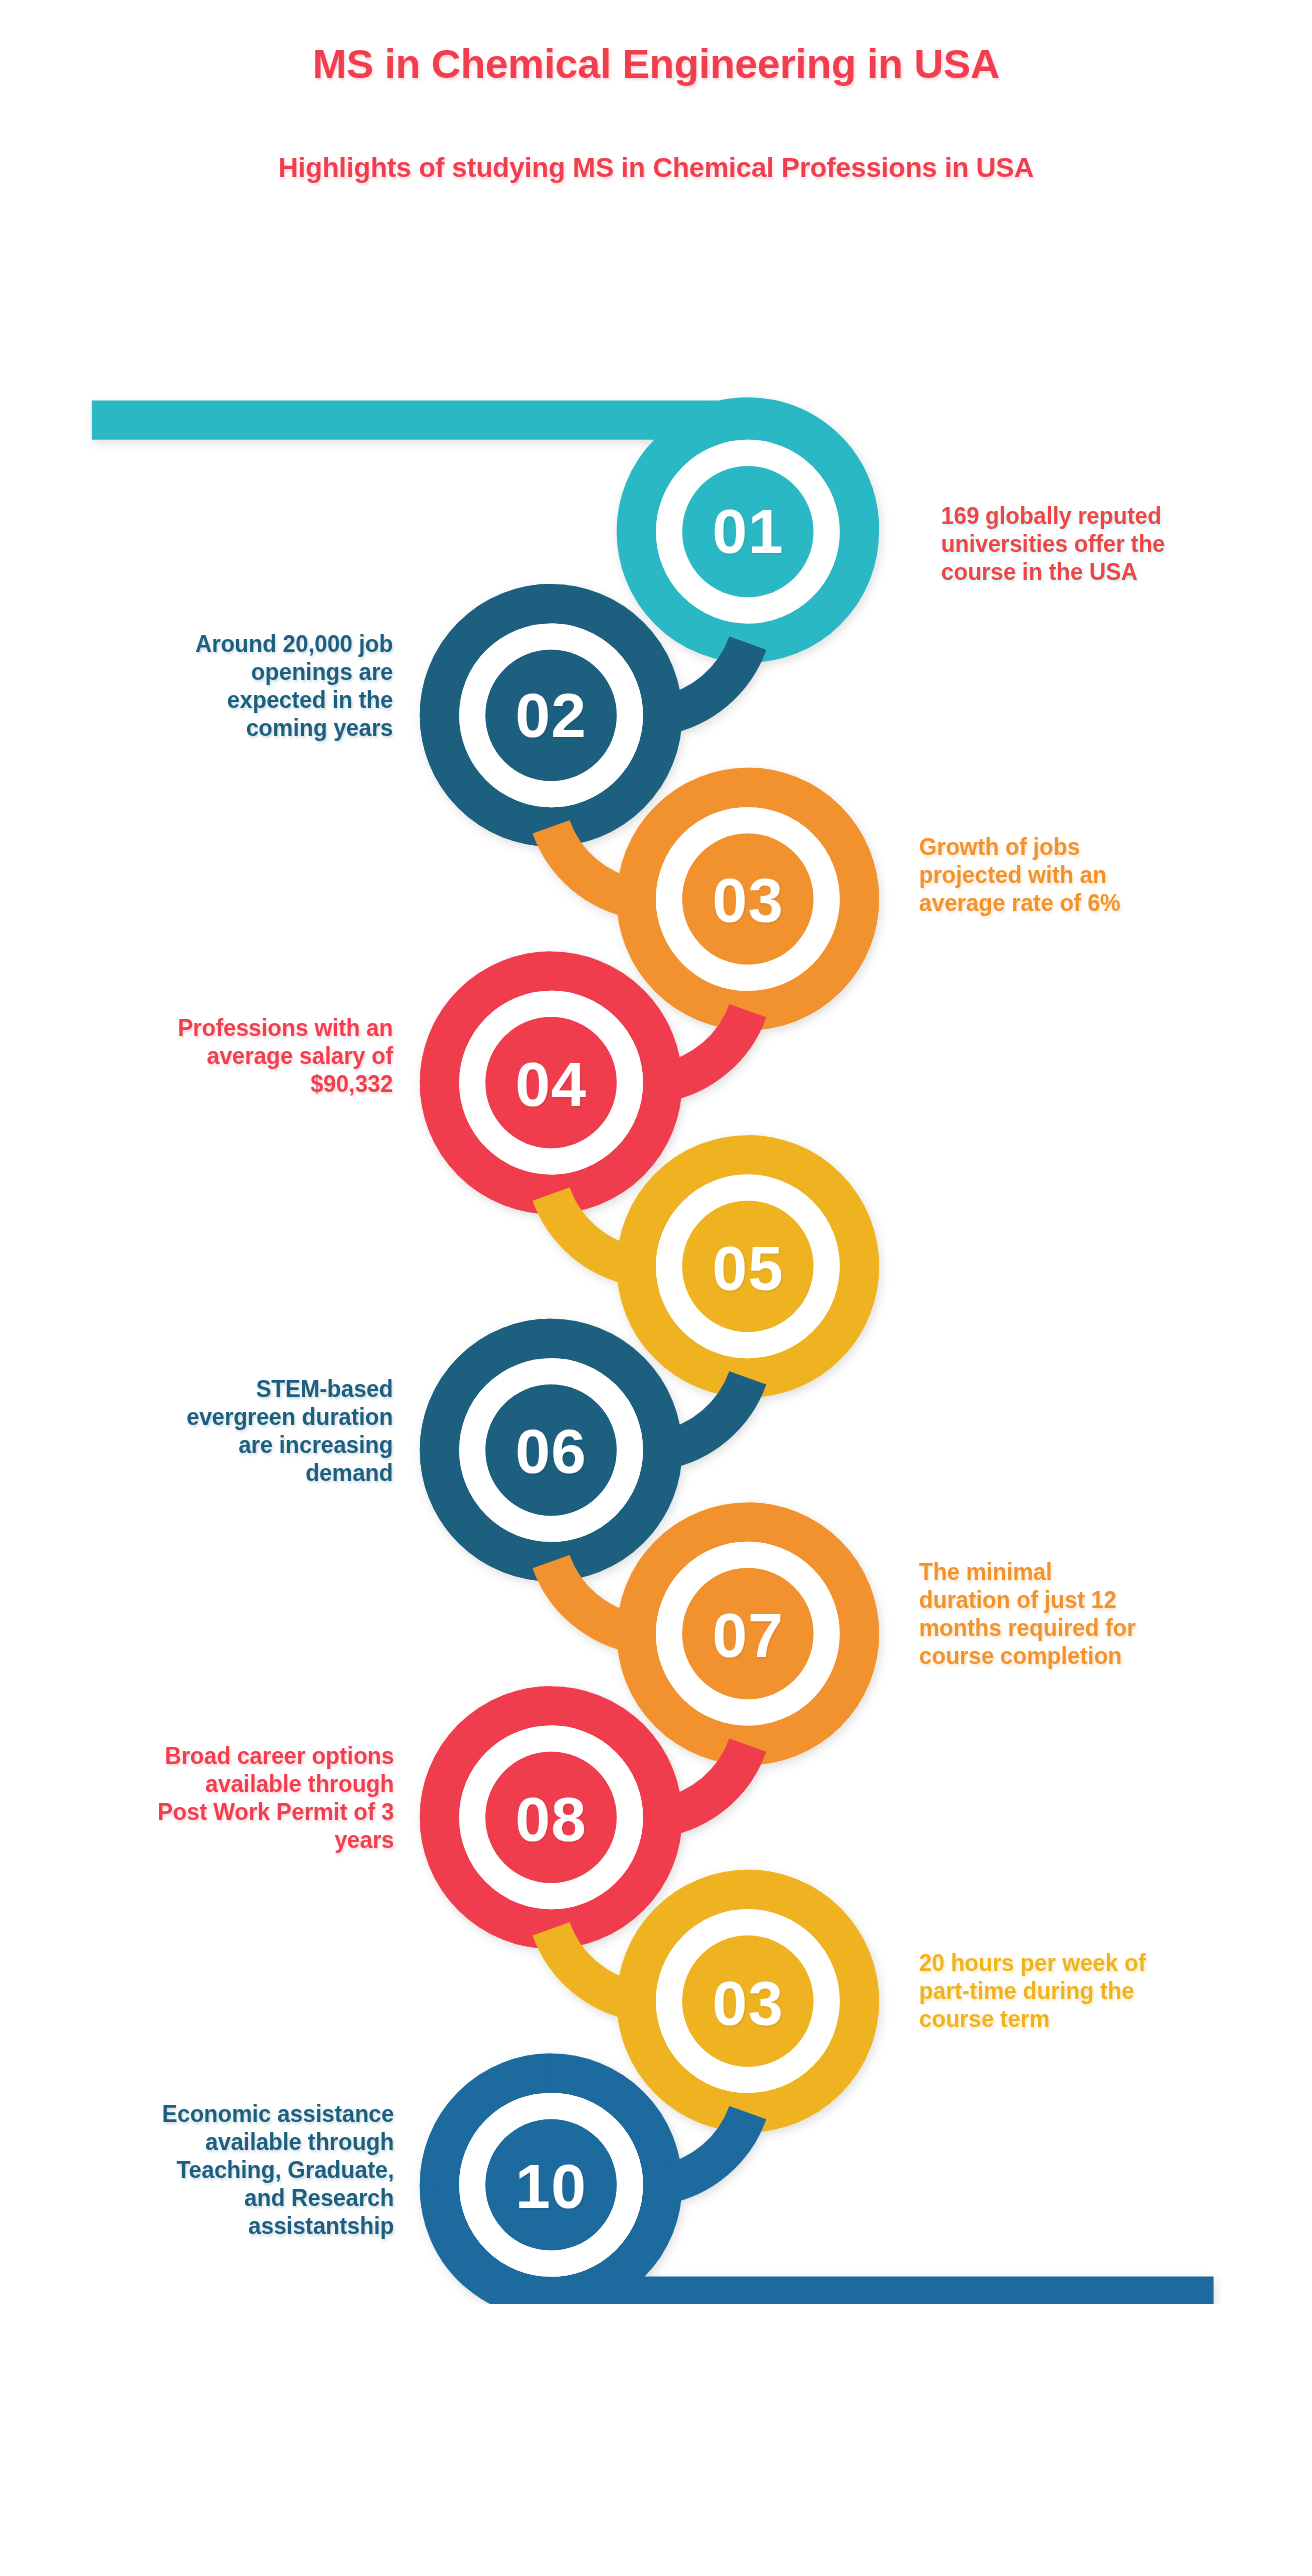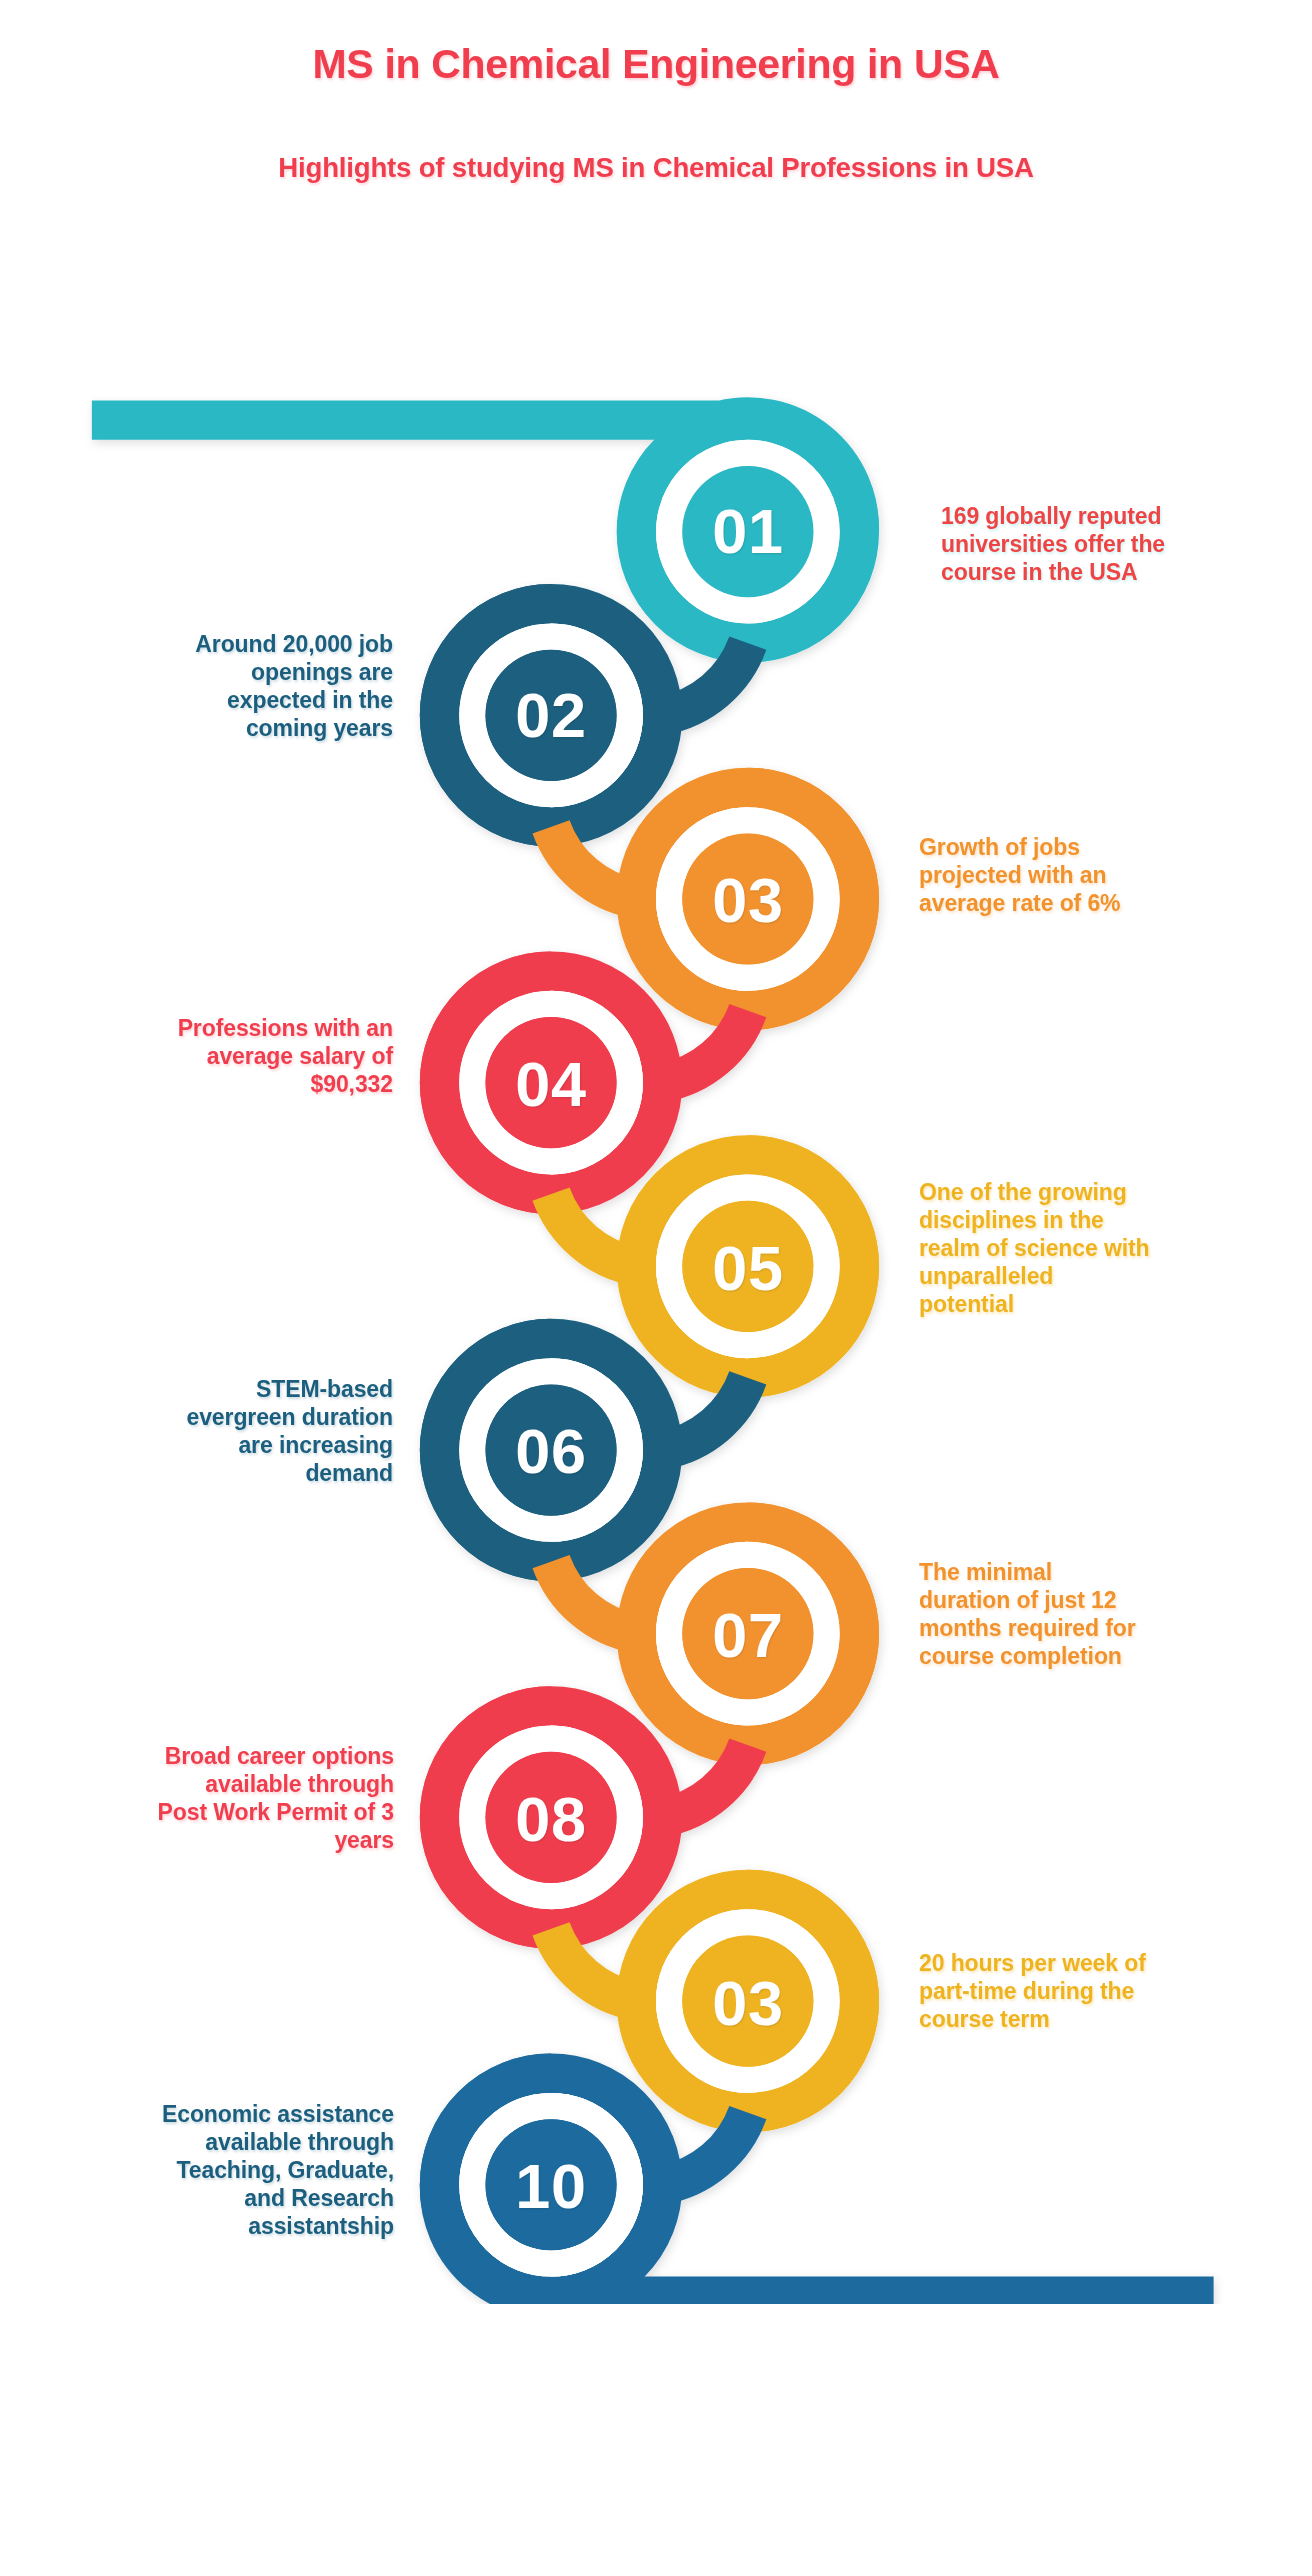--- a/index.html
+++ b/index.html
@@ -195,25 +195,20 @@
 coming years</div>
 
   <div class="caption right" style="left:919px; top:833px; width:367px; color:#F2922D; text-shadow:1.3px 2px 2.6px rgba(242,146,45,0.25);">Growth of jobs
 projected with an
 average rate of 6%</div>
 
   <div class="caption left" style="left:26px; top:1014px; width:367px; color:#F03E4E; text-shadow:1.3px 2px 2.6px rgba(240,62,78,0.22);">Professions with an
 average salary of
 $90,332</div>
 
-  <div class="caption right" style="left:919px; top:1178px; width:381px; color:#EFB320; text-shadow:1.3px 2px 2.6px rgba(239,179,32,0.30);">One of the growing
-disciplines in the
-realm of science with
-unparalleled
-potential</div>
 
   <div class="caption left" style="left:26px; top:1375px; width:367px; color:#1B5E7E; text-shadow:1.3px 2px 2.6px rgba(27,94,126,0.22);">STEM-based
 evergreen duration
 are increasing
 demand</div>
 
   <div class="caption right" style="left:919px; top:1558px; width:381px; color:#F2922D; text-shadow:1.3px 2px 2.6px rgba(242,146,45,0.25);">The minimal
 duration of just 12
 months required for
 course completion</div>

